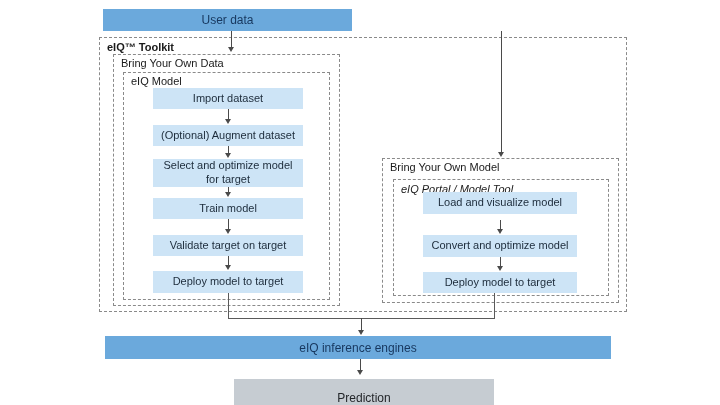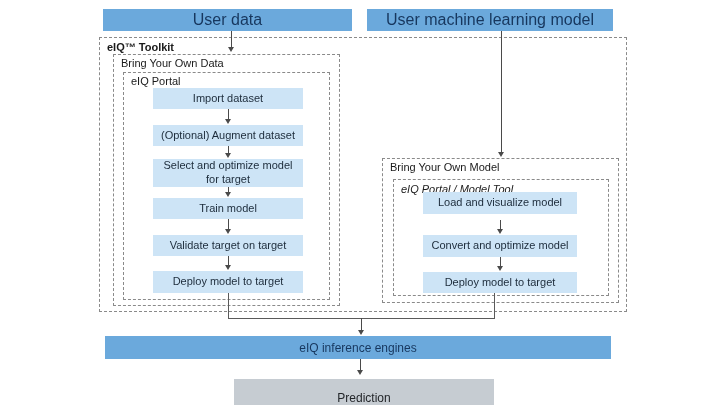--- a/index.html
+++ b/index.html
@@ -3,21 +3,21 @@
 <meta charset="utf-8">
 <style>
   html,body{margin:0;padding:0;background:#fff;}
   #stage{
     position:relative;width:720px;height:405px;background:#ffffff;
     font-family:"Liberation Sans",sans-serif;overflow:hidden;
   }
   .hdr{
     position:absolute;background:#6BA9DC;color:#17375E;
     display:flex;align-items:center;justify-content:center;
-    font-size:16px;
+    font-size:12px;
   }
   .dashed{
     position:absolute;border:1px dashed #8a8a8a;box-sizing:border-box;background:transparent;
   }
   .zone-label{
     position:absolute;font-size:11px;color:#1a1a1a;white-space:nowrap;
   }
   .step{
     position:absolute;background:#CDE4F6;color:#1C2B3A;
     display:flex;align-items:center;justify-content:center;text-align:center;
@@ -38,30 +38,29 @@
     position:absolute;background:#C6CCD2;color:#23262A;
     display:flex;align-items:center;justify-content:center;font-size:12px;
   }
 </style>
 </head>
 <body>
 
 <div id="stage">
 
   <div class="hdr" style="left:103px;top:9px;width:249px;height:22px;">User data</div>
-  <div class="hdr" style="left:367px;top:9px;width:246px;height:22px;">User machine learning model</div>
 
   <div class="dashed" style="left:99px;top:37px;width:528px;height:275px;"></div>
   <div class="zone-label" style="left:107px;top:41px;font-weight:bold;">eIQ™ Toolkit</div>
 
   <div class="dashed" style="left:113px;top:54px;width:227px;height:252px;"></div>
   <div class="zone-label" style="left:121px;top:57px;">Bring Your Own Data</div>
 
   <div class="dashed" style="left:123px;top:72px;width:207px;height:228px;"></div>
-  <div class="zone-label" style="left:131px;top:75px;">eIQ Portal</div>
+  <div class="zone-label" style="left:131px;top:75px;">eIQ Model</div>
 
   <div class="dashed" style="left:382px;top:158px;width:237px;height:145px;"></div>
   <div class="zone-label" style="left:390px;top:161px;">Bring Your Own Model</div>
 
   <div class="dashed" style="left:393px;top:179px;width:216px;height:117px;"></div>
   <div class="zone-label" style="left:401px;top:183px;font-style:italic;">eIQ Portal / Model Tool</div>
 
   <div class="step" style="left:153px;top:88px;width:150px;height:21px;">Import dataset</div>
   <div class="step" style="left:153px;top:125px;width:150px;height:21px;">(Optional) Augment dataset</div>
   <div class="step" style="left:153px;top:159px;width:150px;height:28px;">Select and optimize model for target</div>

